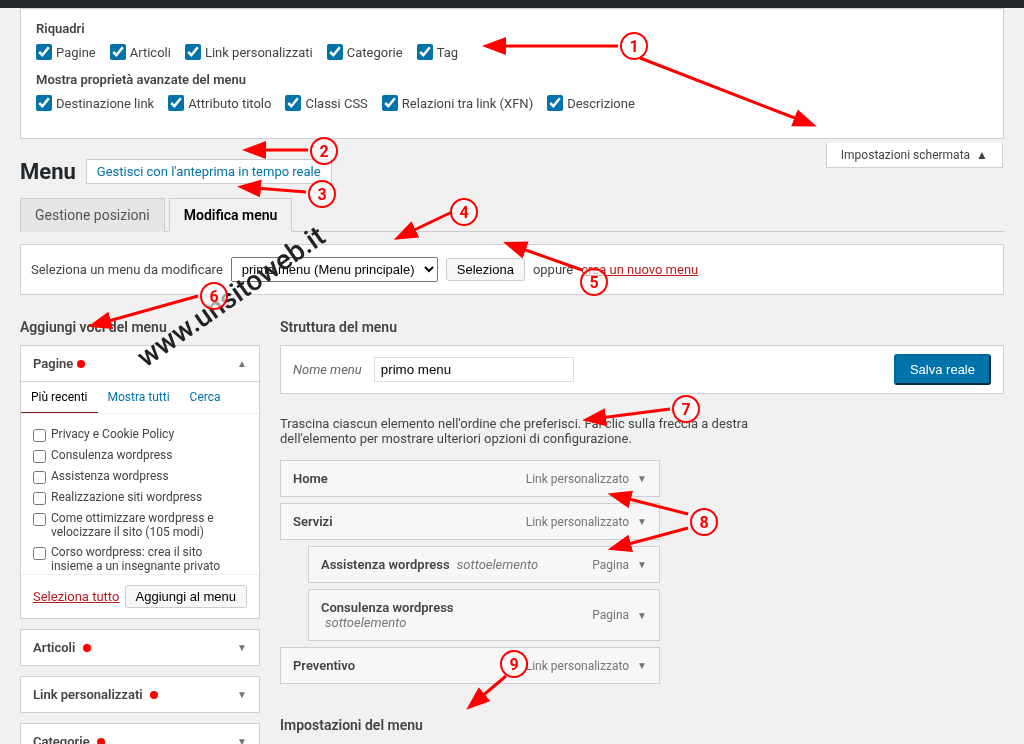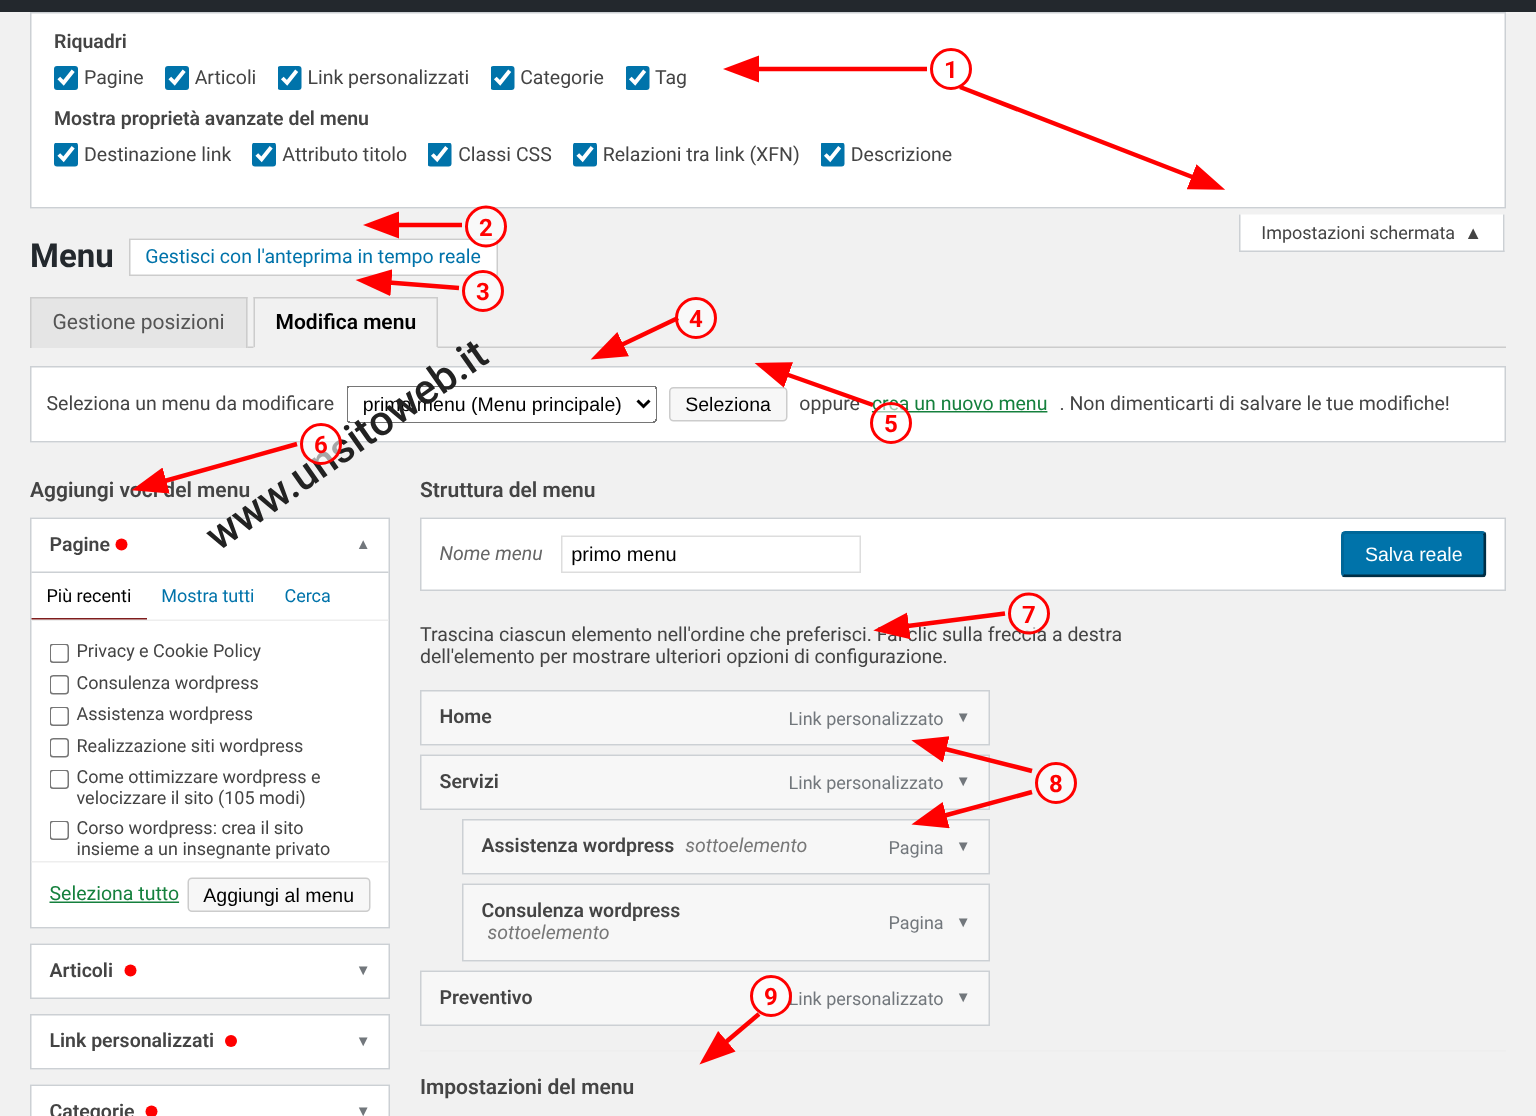--- a/index.html
+++ b/index.html
@@ -16,21 +16,21 @@
 .page-title-row { display: flex; align-items: center; gap: 10px; margin: 14px 0 14px 0; }
 .page-title-row h1 { font-size: 22px; font-weight: 700; color: #23282d; }
 .page-title-row a.live { border: 1px solid #ccc; padding: 4px 10px; color: #0073aa; background: #fff; font-size: 13px; text-decoration: none; }
 .nav-tab-wrapper { border-bottom: 1px solid #ccc; display: flex; }
 .nav-tab { padding: 8px 14px; border: 1px solid #ccc; border-bottom: none; background: #e5e5e5; margin-right: 4px; margin-bottom: -1px; color: #555; cursor: pointer; font-size: 14px; }
 .nav-tab.active { background: #f1f1f1; border-bottom: 1px solid #f1f1f1; font-weight: 600; color: #000; }
 .select-row { border: 1px solid #ccd0d4; background: #fff; padding: 12px 10px; margin: 12px 0 24px; display: flex; align-items: center; gap: 8px; font-size: 13px; flex-wrap: wrap; }
 .select-row select { padding: 3px 6px; font-size: 13px; }
 .btn { background: #f7f7f7; border: 1px solid #ccc; padding: 3px 10px; font-size: 13px; cursor: pointer; border-radius: 3px; }
 .btn-primary { background: #0073aa; border-color: #006799; color: #fff; padding: 6px 14px; font-size: 13px; border-radius: 3px; }
-.link { color: #15803d; text-decoration: underline; cursor: pointer; }
+.link { color: #b91c1c; text-decoration: underline; cursor: pointer; }
 .columns { display: flex; gap: 20px; align-items: flex-start; }
 .left-col { width: 240px; }
 .right-col { flex: 1; }
 .col-heading { font-size: 14px; font-weight: 600; margin-bottom: 10px; }
 .accordion { border: 1px solid #ccd0d4; background: #fff; margin-bottom: 10px; }
 .accordion-header { padding: 10px 12px; border-bottom: 1px solid #ccd0d4; display: flex; justify-content: space-between; align-items: center; font-weight: 600; cursor: pointer; }
 .accordion-header .tri { color: #72777c; font-size: 10px; }
 .accordion-body { padding: 0; }
 .sub-tabs { display: flex; border-bottom: 1px solid #eee; }
 .sub-tab { padding: 8px 10px; color: #0073aa; cursor: pointer; font-size: 12px; }
@@ -100,21 +100,20 @@
     <div class="nav-tab">Gestione posizioni</div>
     <div class="nav-tab active">Modifica menu</div>
   </div>
 
   <div class="select-row">
     <span>Seleziona un menu da modificare</span>
     <select><option>primo menu (Menu principale)</option></select>
     <button class="btn">Seleziona</button>
     <span>oppure</span>
     <span class="link">crea un nuovo menu</span>
-        <span>. Non dimenticarti di salvare le tue modifiche!</span>
   </div>
 
   <div class="columns">
     <div class="left-col">
       <div class="col-heading">Aggiungi voci del menu</div>
 
       <div class="accordion">
         <div class="accordion-header">
           <span><span>Pagine</span><span class="red-dot"></span></span>
           <span class="tri">▲</span>

